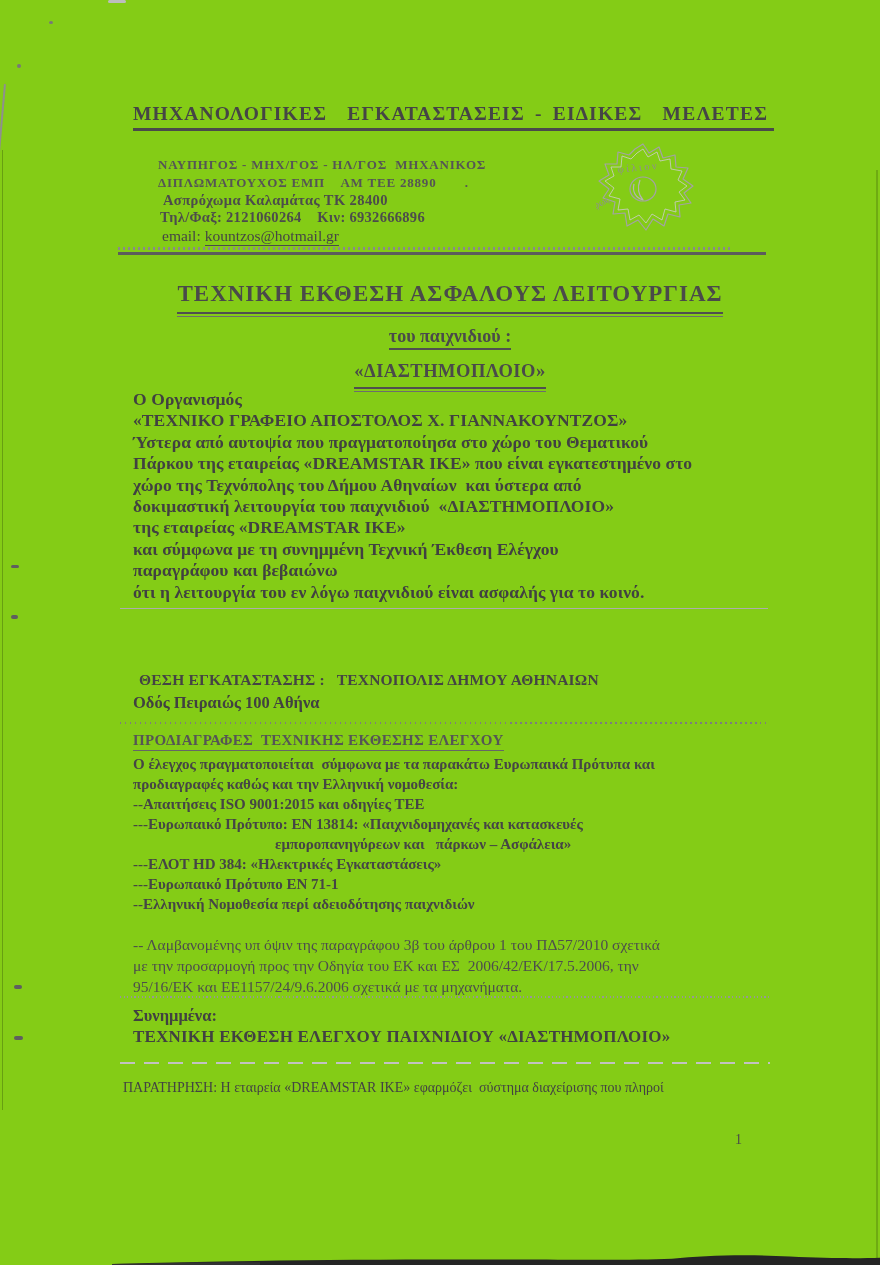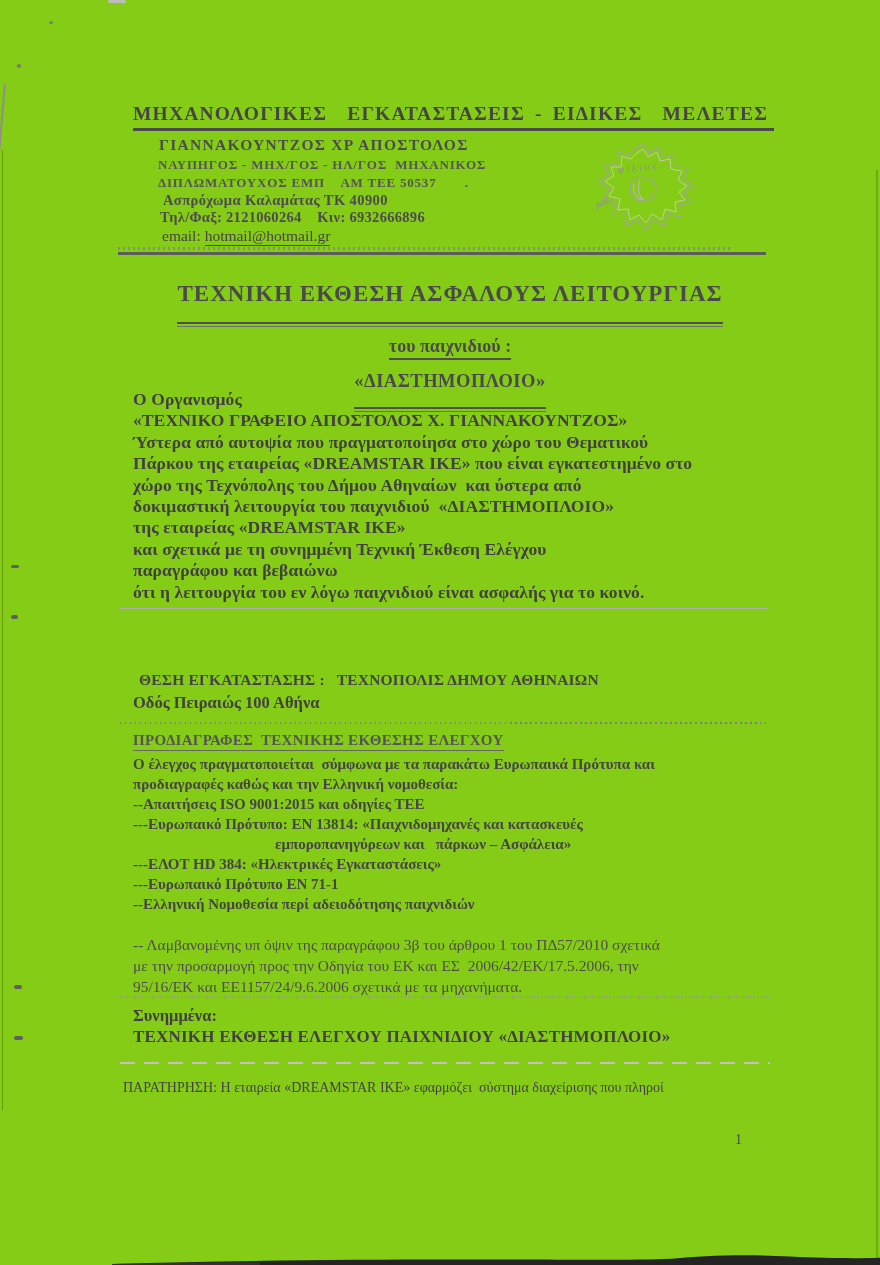--- a/index.html
+++ b/index.html
@@ -36,21 +36,21 @@
     background:repeating-linear-gradient(90deg,#979797 0 1.2px,transparent 1.2px 3.6px); }
   .sep-dashed   { left:120px; top:1062px; width:650px; height:2px;
     background:repeating-linear-gradient(90deg,#c2c2c2 0 15px,transparent 15px 24px); }
 
   
   .title-wrap { left:133px; top:281px; width:634px; text-align:center; }
   .t1 { display:inline-block; font-size:23px; font-weight:bold; letter-spacing:1px; color:#4a4a4a; }
   .t2 { margin-top:12px; } .t2 span{ display:inline-block; font-size:18px; font-weight:bold; color:#4a4a4a;
         border-bottom:2px solid #4f4f4f; padding-bottom:1px; }
   .t3 { margin-top:11px; } .t3 span{ display:inline-block; font-size:18.5px; font-weight:bold; letter-spacing:0.5px; color:#4a4a4a; }
-  .dblu { position:relative; border-bottom:2.2px solid #4f4f4f; padding-bottom:15px; }
+  .dblu { position:relative; border-bottom:2.2px solid #4f4f4f; padding-bottom:5px; }
   .dblu::after { content:""; position:absolute; left:0; right:0; bottom:-5px; height:1.5px; background:#6d6d6d; }
 
   
   .cert { left:133px; top:389px; width:660px; font-size:17.5px; font-weight:bold;
           line-height:21.4px; color:#414141; letter-spacing:0.1px; }
   .cert div { white-space:pre; }
 
   
   .date-line { left:133px; top:625px; font-size:15.5px; color:#484848; letter-spacing:0.8px; }
   .loc-title { left:139px; top:671px; font-size:15.5px; font-weight:bold; color:#444; letter-spacing:0.2px; }
@@ -90,27 +90,26 @@
   .edge-left-diag { left:1px; top:84px; width:2px; height:68px; background:#8f8f8f; transform:rotate(5deg); }
   .edge-left  { left:2px;   top:150px; width:1px;   height:960px; background:rgba(0,0,0,0.22); }
   .edge-right { left:876px; top:170px; width:1.5px; height:1088px; background:rgba(0,0,0,0.16); }
 </style>
 </head>
 <body>
 
 <div class="page">
 
   <div class="abs lh-title pre">ΜΗΧΑΝΟΛΟΓΙΚΕΣ  ΕΓΚΑΤΑΣΤΑΣΕΙΣ - ΕΙΔΙΚΕΣ  ΜΕΛΕΤΕΣ</div>
-  <div class="abs lh-name pre">ΓΙΑΝΝΑΚΟΥΝΤΖΟΣ ΧΡ ΑΠΟΣΤΟΛΟΣ</div>
   <div class="abs lh-prof pre">ΝΑΥΠΗΓΟΣ - ΜΗΧ/ΓΟΣ - ΗΛ/ΓΟΣ  ΜΗΧΑΝΙΚΟΣ</div>
-  <div class="abs lh-cred pre">ΔΙΠΛΩΜΑΤΟΥΧΟΣ ΕΜΠ    ΑΜ ΤΕΕ 50537       .</div>
-  <div class="abs lh-addr pre">Ασπρόχωμα Καλαμάτας ΤΚ 40900</div>
+  <div class="abs lh-cred pre">ΔΙΠΛΩΜΑΤΟΥΧΟΣ ΕΜΠ    ΑΜ ΤΕΕ 28890       .</div>
+  <div class="abs lh-addr pre">Ασπρόχωμα Καλαμάτας ΤΚ 28400</div>
   <div class="abs lh-phone pre">Τηλ/Φαξ: 2121060264    Κιν: 6932666896</div>
   <div class="abs lh-email">
-    <span class="pre">email: </span><span class="addr">hotmail@hotmail.gr</span>
+    <span class="pre">email: </span><span class="addr">kountzos@hotmail.gr</span>
   </div>
 
   <svg class="abs logo" width="102" height="96" viewBox="0 0 102 96">
     <g stroke="#a3a3a3" fill="none" stroke-width="1.2" stroke-linejoin="round">
       <path d="M39,8 L47,3 L53,12 L63,6 L67,17 L79,14 L80,26 L92,27 L87,38 L97,45 L88,52 L95,62 L83,64 L84,76 L72,73 L68,85 L57,78 L50,89 L42,79 L31,85 L29,72 L17,73 L19,61 L7,57 L13,48 L3,40 L13,34 L9,23 L21,23 L22,11 L33,14 Z"></path>
       <path d="M41,12 L47,8 L52,16 L61,11 L64,20 L74,18 L75,28 L86,30 L82,39 L91,45 L83,51 L89,59 L79,61 L80,71 L69,68 L66,79 L56,73 L50,82 L43,74 L34,79 L32,68 L22,69 L24,58 L13,55 L18,47 L9,40 L18,35 L15,26 L25,26 L26,15 L35,18 Z" stroke="#cdcdcd" stroke-width="0.8"></path>
       <ellipse cx="47" cy="48" rx="13" ry="12"></ellipse>
       <path d="M38,43 C36,51 40,57 47,59 C42,53 41,47 44,39" stroke="#b5b5b5"></path>
     </g>
     <text x="22" y="32" font-size="10.5" fill="#8f8f8f" letter-spacing="2.5" transform="rotate(-6 22 32)">φίλιον</text>
@@ -127,21 +126,21 @@
   </div>
 
   <div class="abs cert">
     <div>Ο Οργανισμός</div>
     <div>«ΤΕΧΝΙΚΟ ΓΡΑΦΕΙΟ ΑΠΟΣΤΟΛΟΣ Χ. ΓΙΑΝΝΑΚΟΥΝΤΖΟΣ»</div>
     <div>Ύστερα από αυτοψία που πραγματοποίησα στο χώρο του Θεματικού</div>
     <div>Πάρκου της εταιρείας «DREAMSTAR ΙΚΕ» που είναι εγκατεστημένο στο</div>
     <div>χώρο της Τεχνόπολης του Δήμου Αθηναίων  και ύστερα από</div>
     <div>δοκιμαστική λειτουργία του παιχνιδιού  «ΔΙΑΣΤΗΜΟΠΛΟΙΟ»</div>
     <div>της εταιρείας «DREAMSTAR ΙΚΕ»</div>
-    <div>και σχετικά με τη συνημμένη Τεχνική Έκθεση Ελέγχου</div>
+    <div>και σύμφωνα με τη συνημμένη Τεχνική Έκθεση Ελέγχου</div>
     <div>παραγράφου και βεβαιώνω</div>
     <div>ότι η λειτουργία του εν λόγω παιχνιδιού είναι ασφαλής για το κοινό.</div>
   </div>
 
   <div class="abs rule-thin"></div>
 
   <div class="abs loc-title pre">ΘΕΣΗ ΕΓΚΑΤΑΣΤΑΣΗΣ :   ΤΕΧΝΟΠΟΛΙΣ ΔΗΜΟΥ ΑΘΗΝΑΙΩΝ</div>
   <div class="abs loc-addr pre">Οδός Πειραιώς 100 Αθήνα</div>
 
   <div class="abs sep-dotted"></div>

